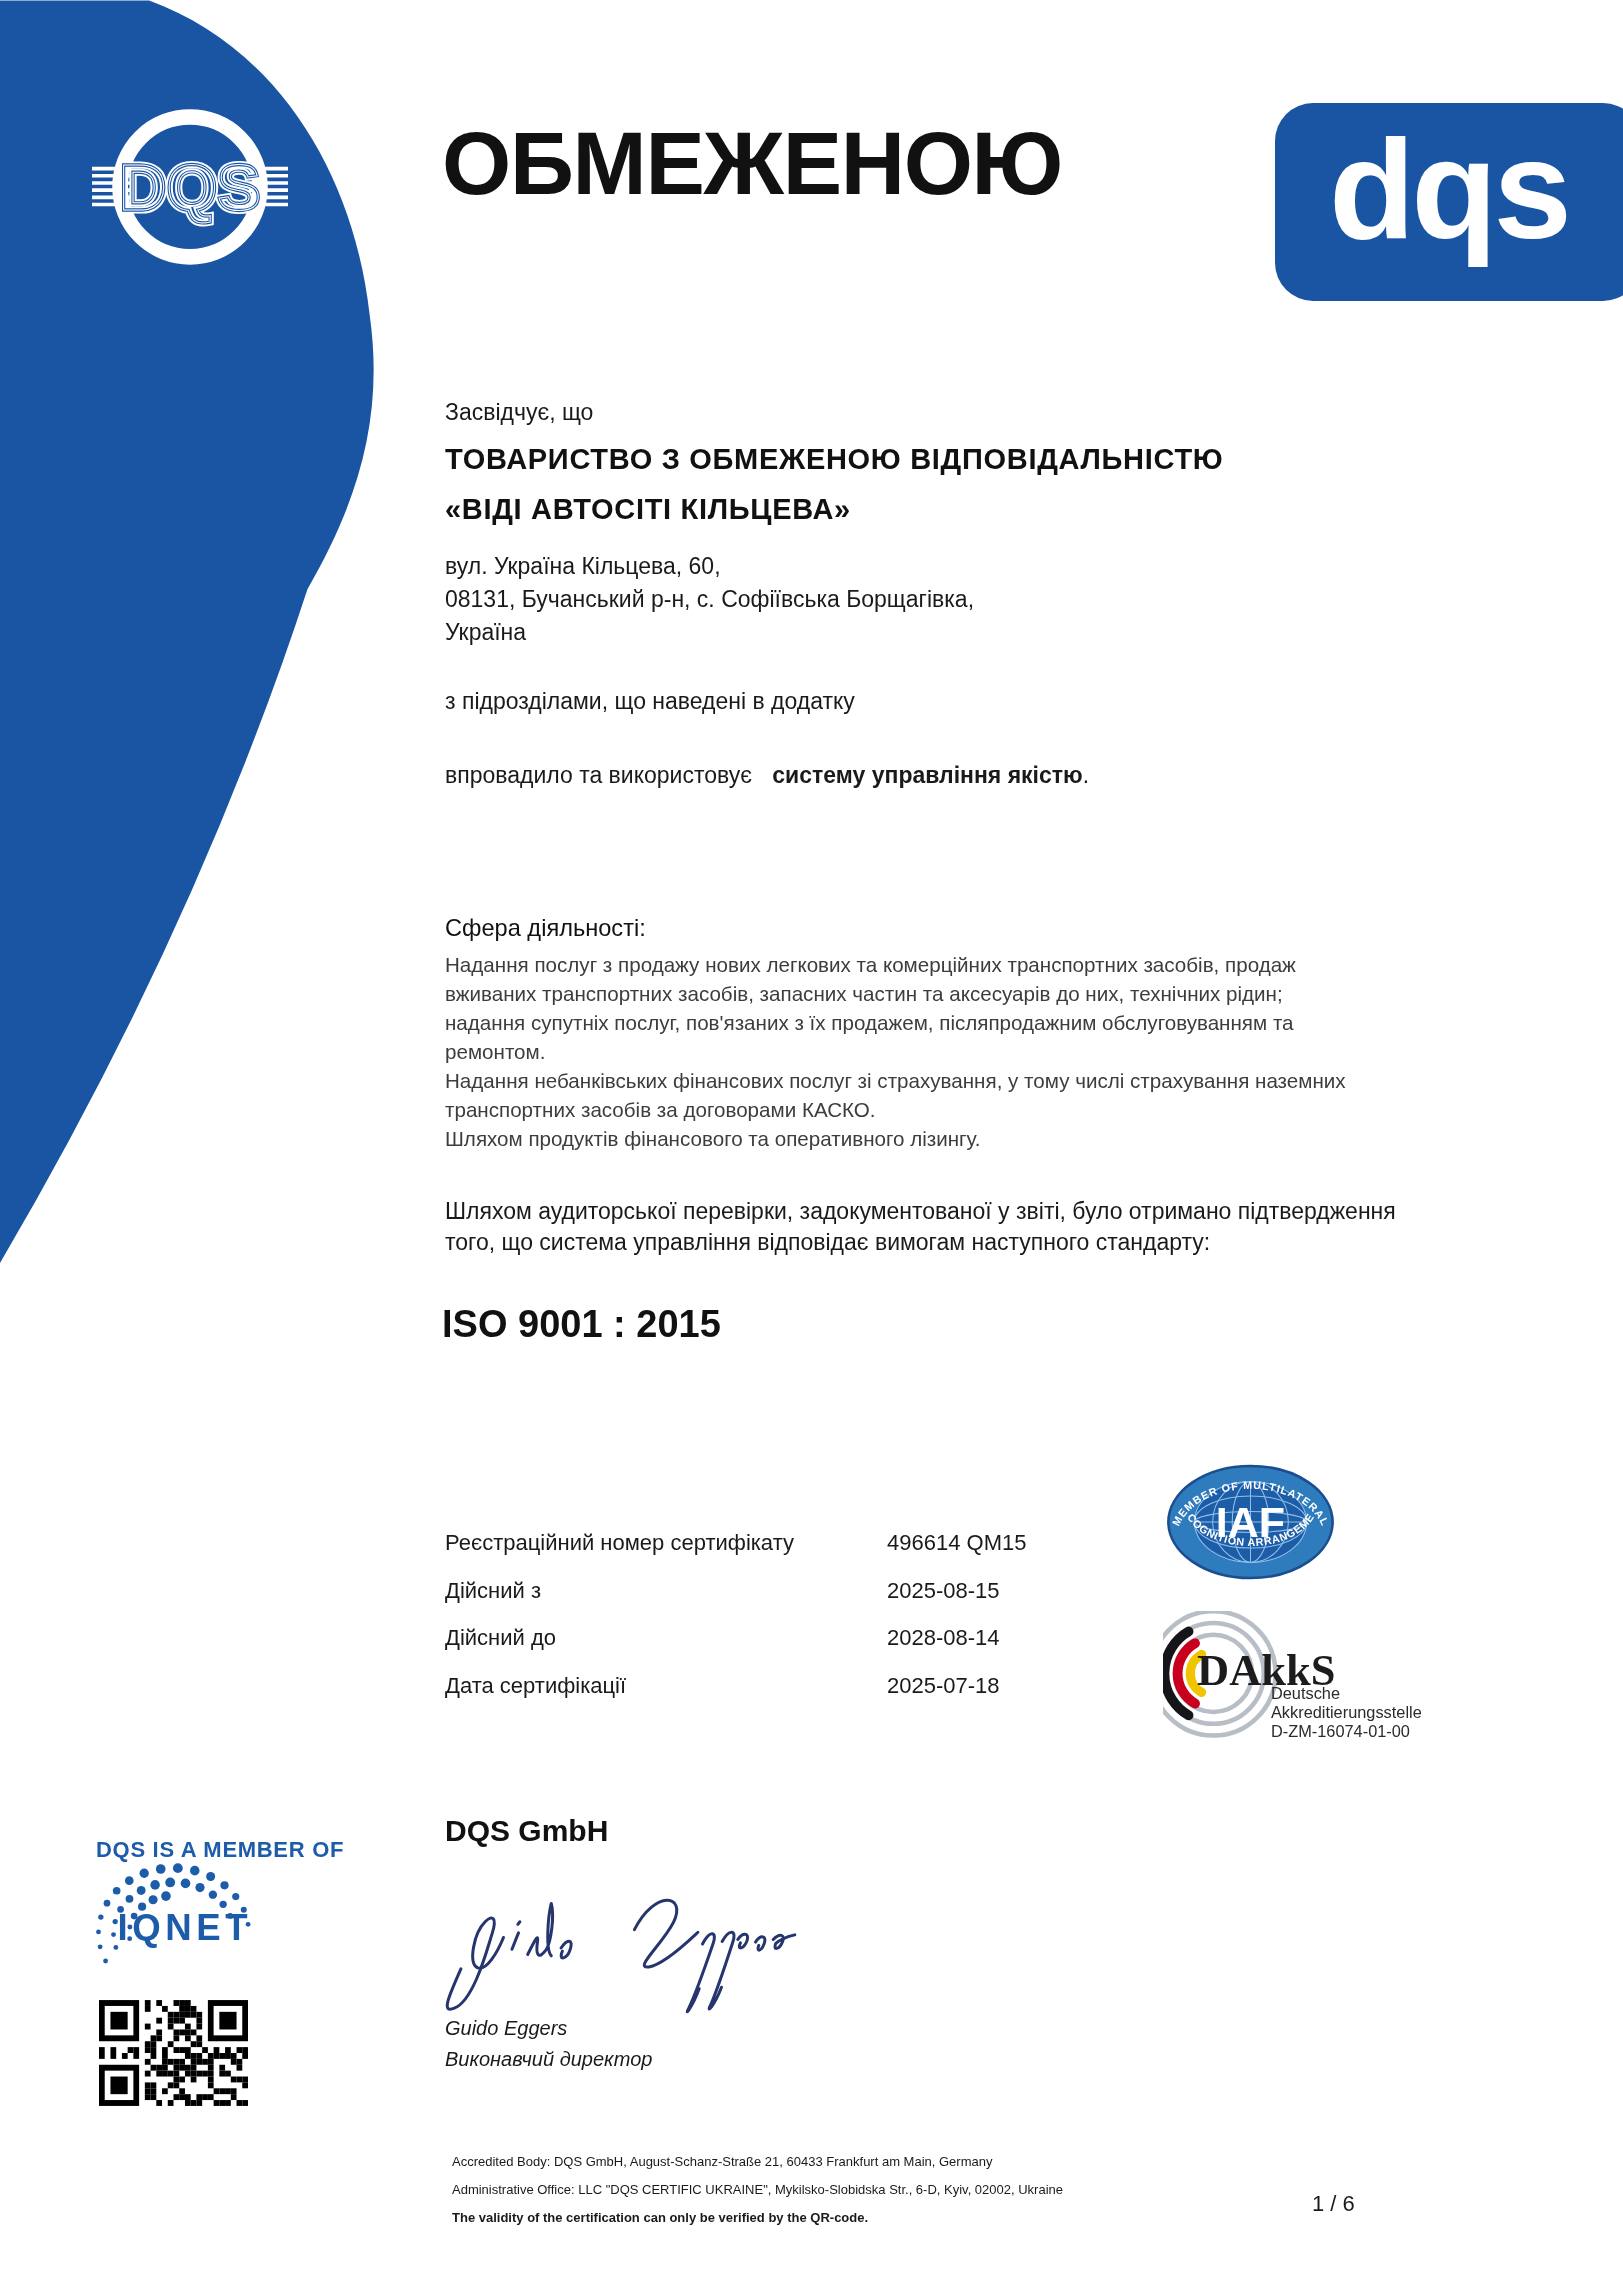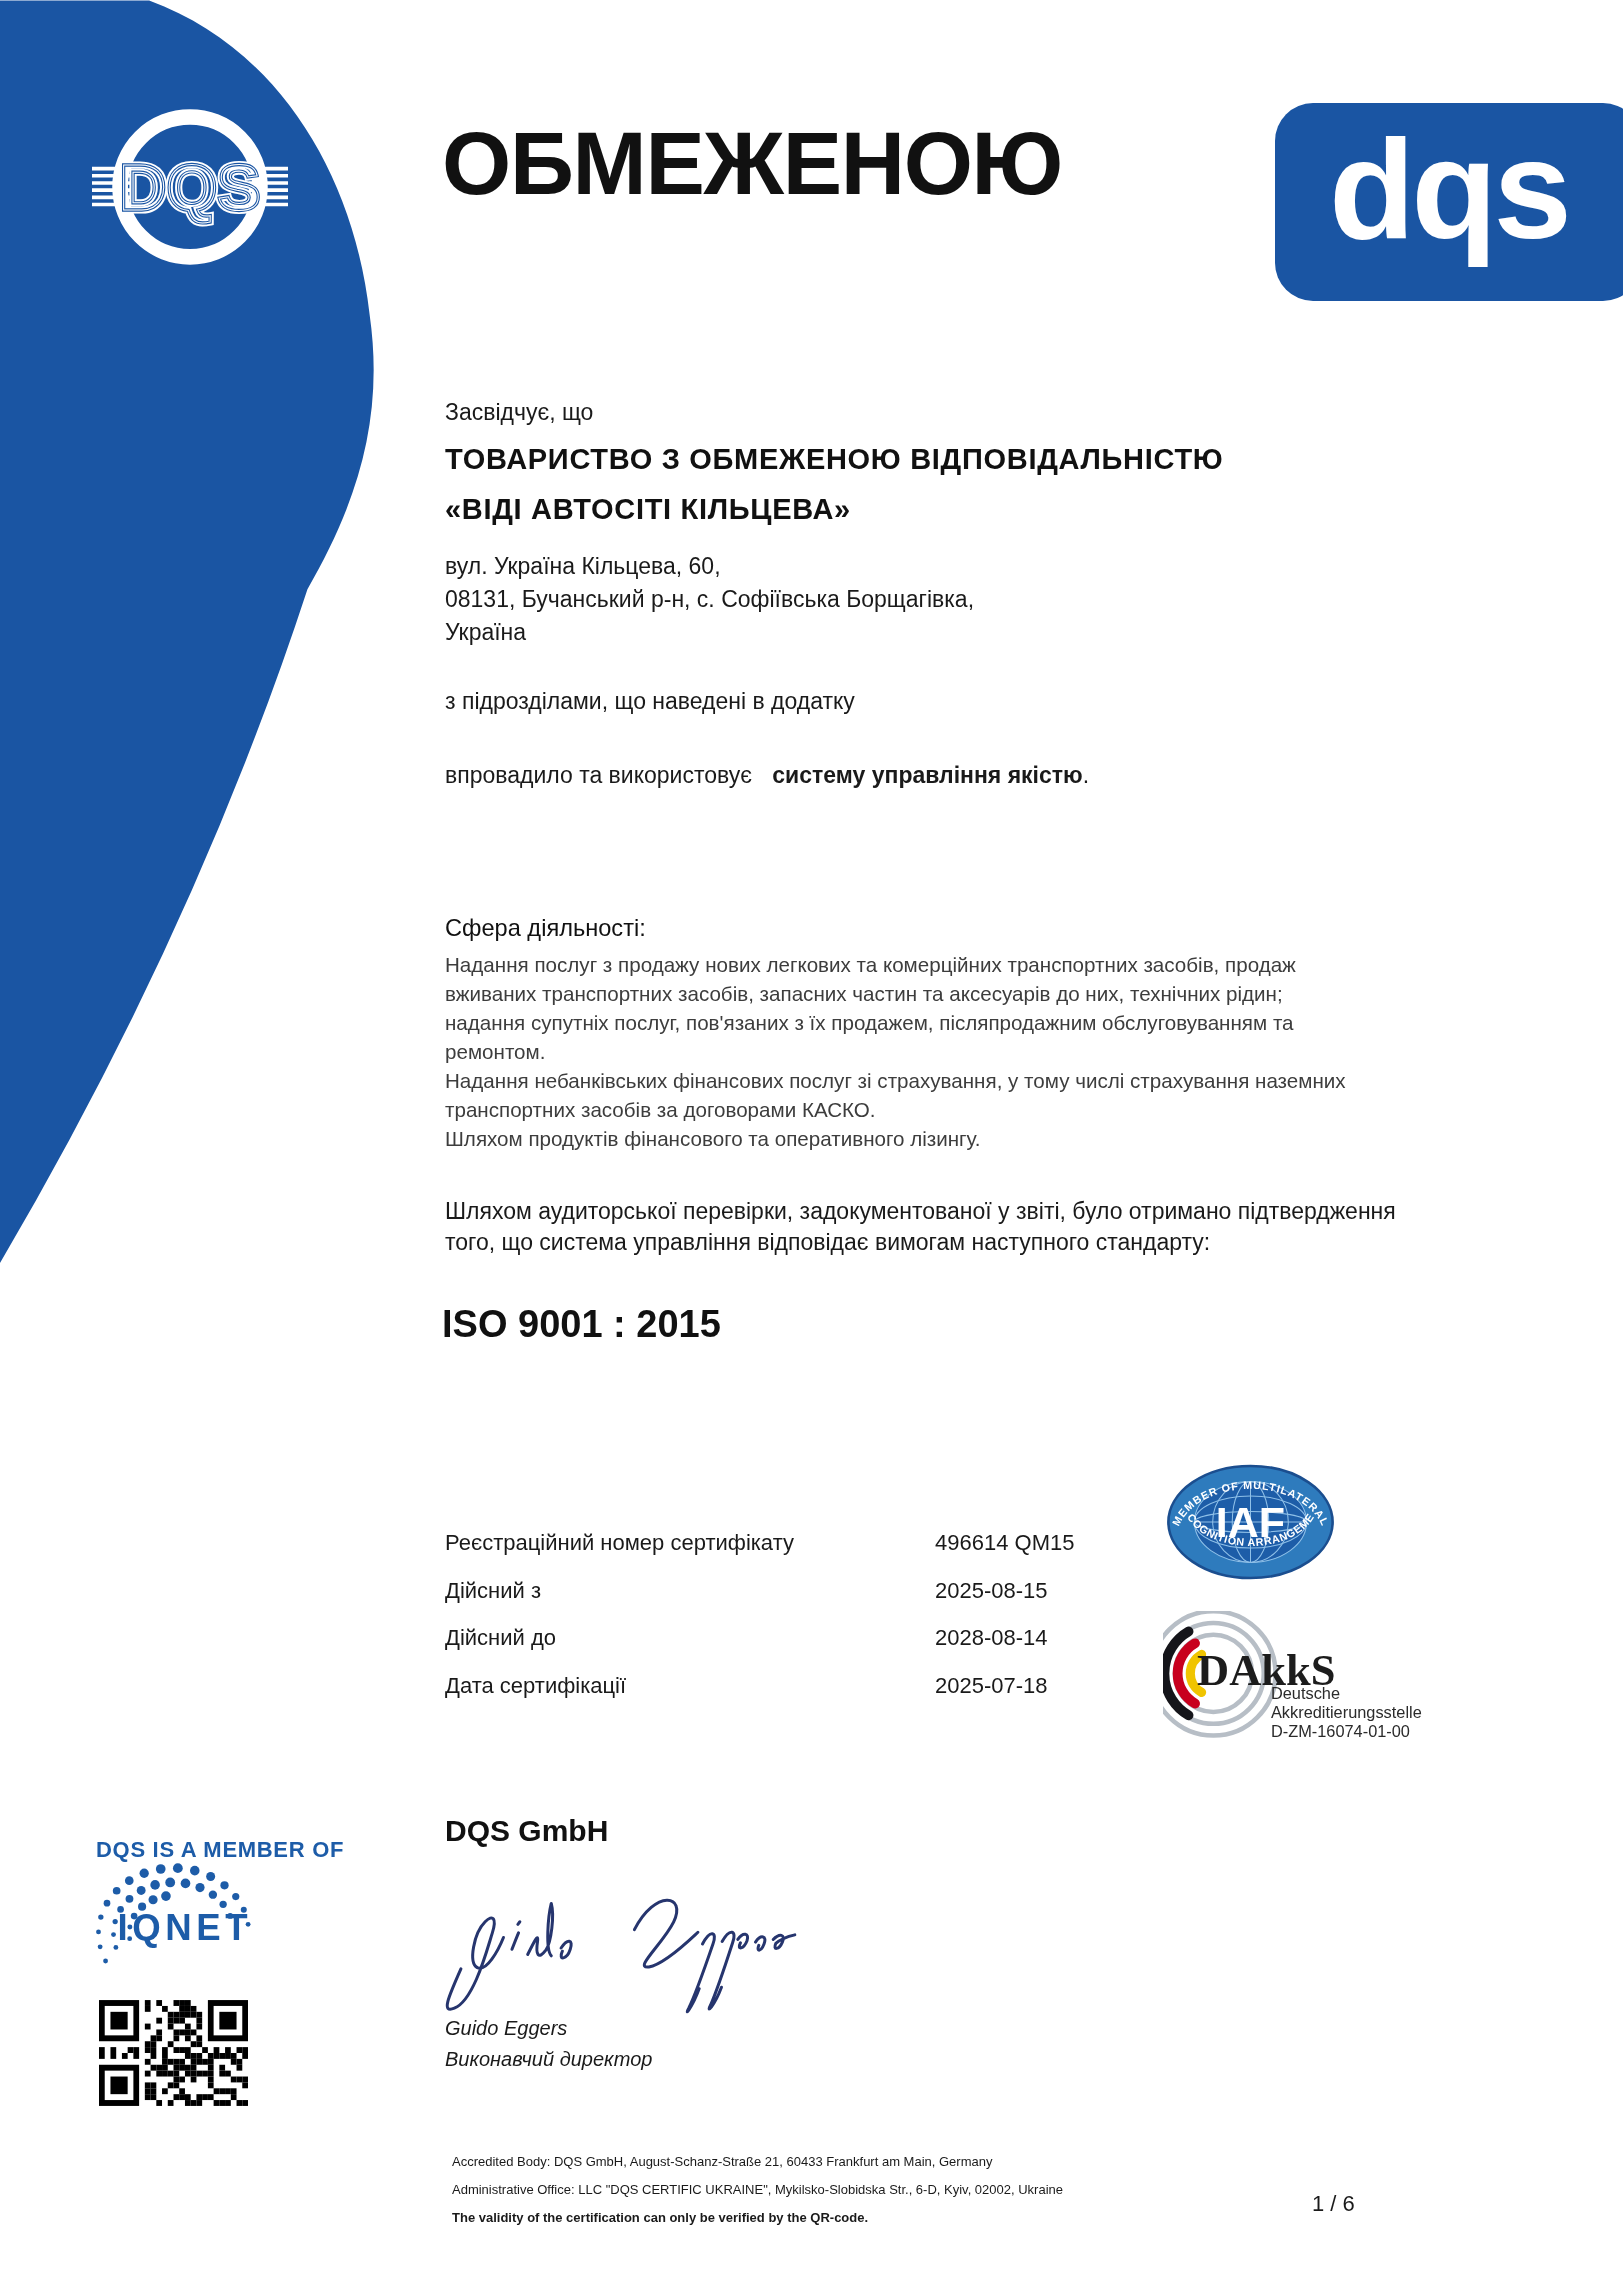--- a/index.html
+++ b/index.html
@@ -34,21 +34,21 @@
   #address{left:445px;top:550px;line-height:33px;}
   #subdivisions{left:445px;top:688px;}
   #implemented{left:445px;top:762px;}
   #implemented b{font-weight:700;margin-left:14px;}
   #scope-heading{left:445px;top:915px;font-size:23.6px;color:#111;}
   #scope{left:445px;top:950px;font-size:20.6px;line-height:29px;color:#3d3d3d;width:1021px;}
   #audit{left:445px;top:1196px;line-height:31px;}
   #standard{left:442px;top:1303px;font-size:38px;font-weight:800;color:#111;white-space:nowrap;}
   
   #details{left:445px;top:1530px;font-size:22px;}
-  #details .drow{display:flex;margin-bottom:21.6px;gap:48px;}
+  #details .drow{display:flex;margin-bottom:21.6px;}
   #details .dlabel{width:442px;flex:0 0 442px;}
   #details .dvalue{white-space:nowrap;}
   
   #iaf-logo{left:1166px;top:1464px;}
   #dakks-logo{left:1163px;top:1611px;}
   #member-of{left:96px;top:1837px;font-size:22px;font-weight:600;letter-spacing:0.7px;color:#1d5ca8;}
   #iqnet-logo{left:90px;top:1860px;}
   #qr-code{left:99px;top:2000px;width:149px;height:106px;}
   
   #dqs-gmbh{left:445px;top:1814px;font-size:30px;font-weight:700;color:#111;}

